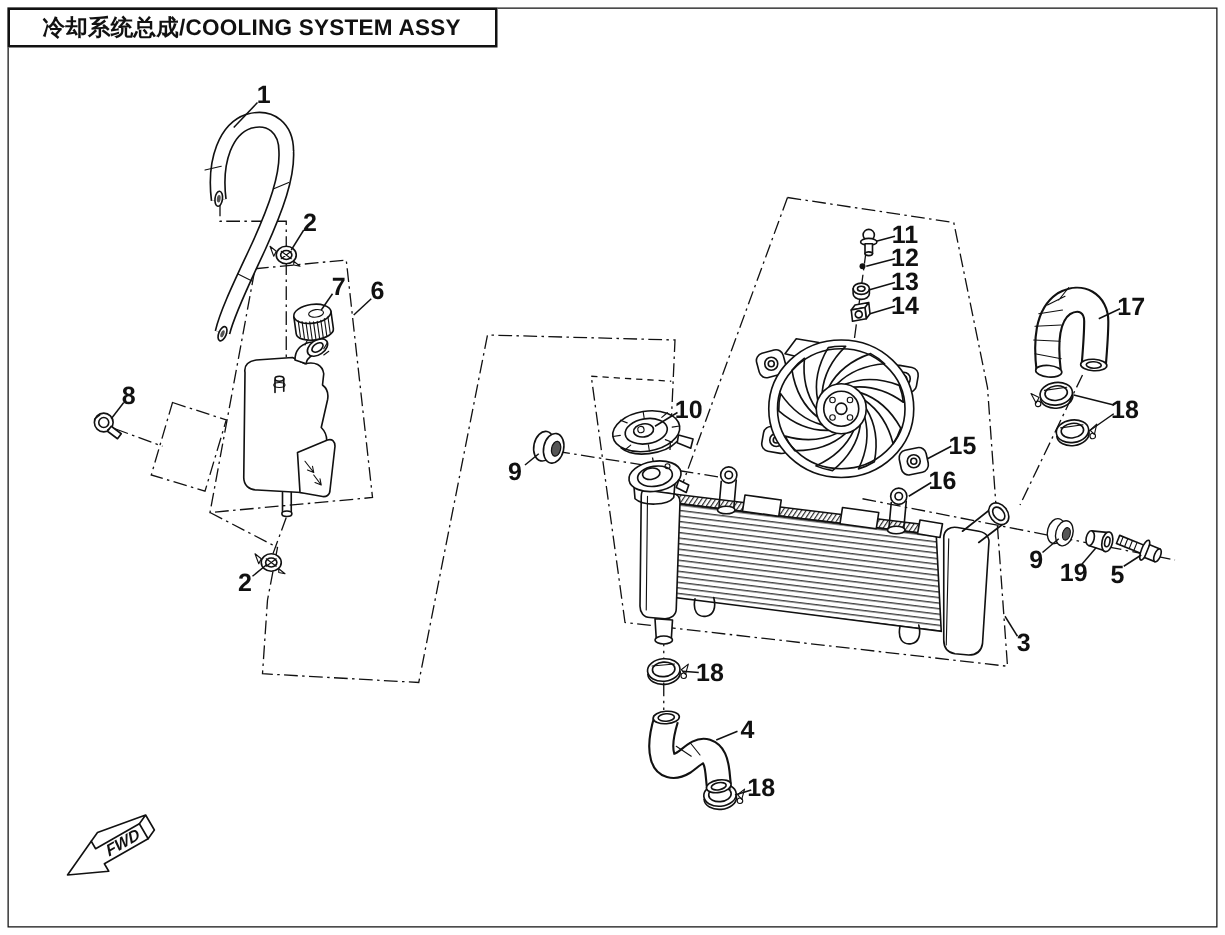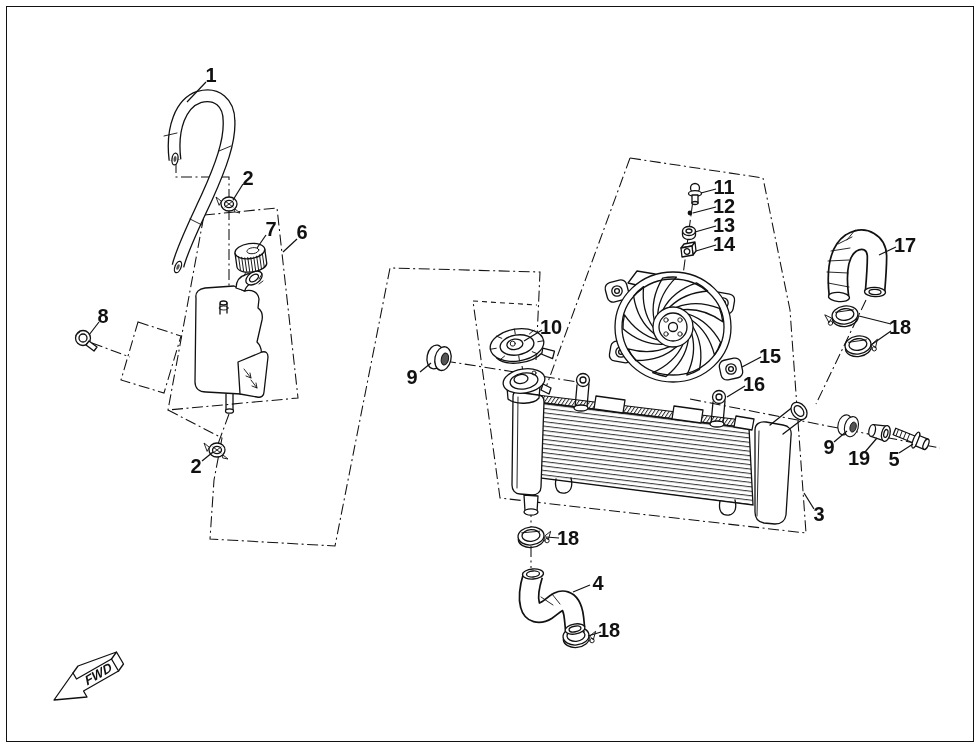--- a/index.html
+++ b/index.html
@@ -323,14 +323,17 @@
     <text class="callout" x="829" y="454">9</text>
     <text class="callout" x="859" y="465">19</text>
     <text class="callout" x="894" y="466">5</text>
     <text class="callout" x="568" y="545">18</text>
     <text class="callout" x="598" y="590">4</text>
     <text class="callout" x="609" y="637">18</text>
   </g>
 </svg>
 
 <div class="page-border"></div>
-
+<div class="title-box">
+  <span>冷却系统总成/COOLING SYSTEM ASSY</span>
 </div>
 
+</div>
+
 </body></html>

